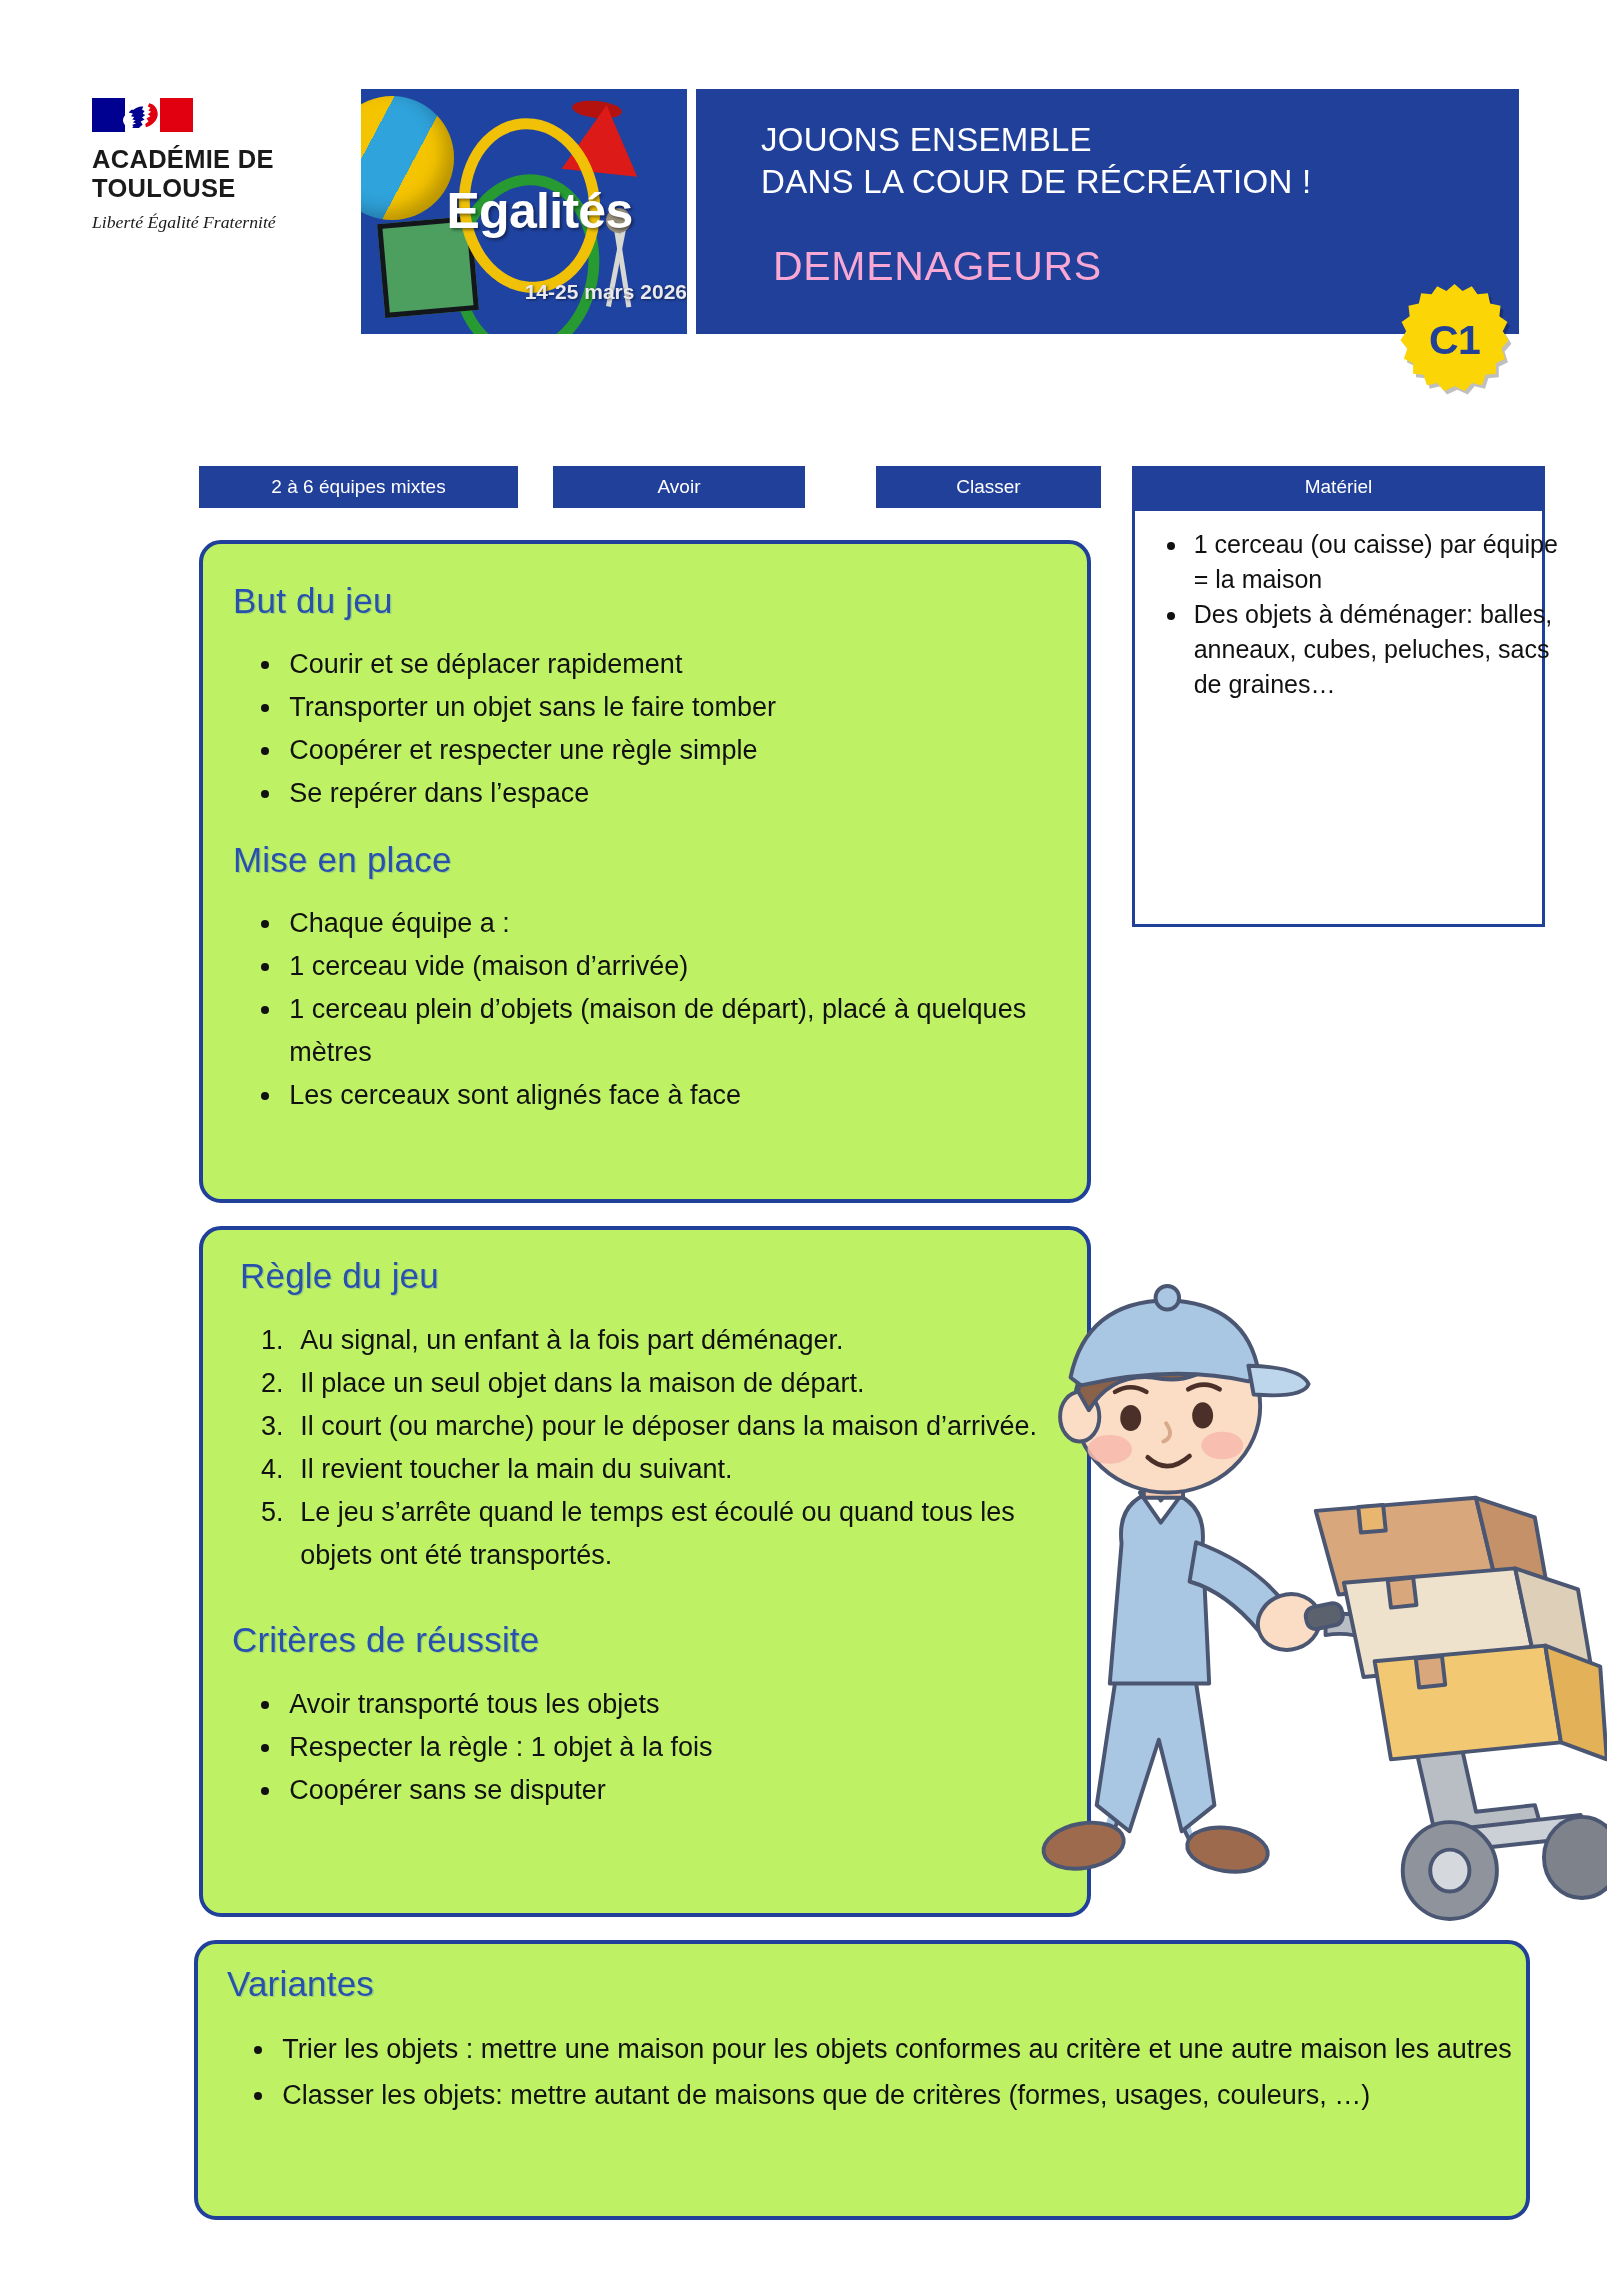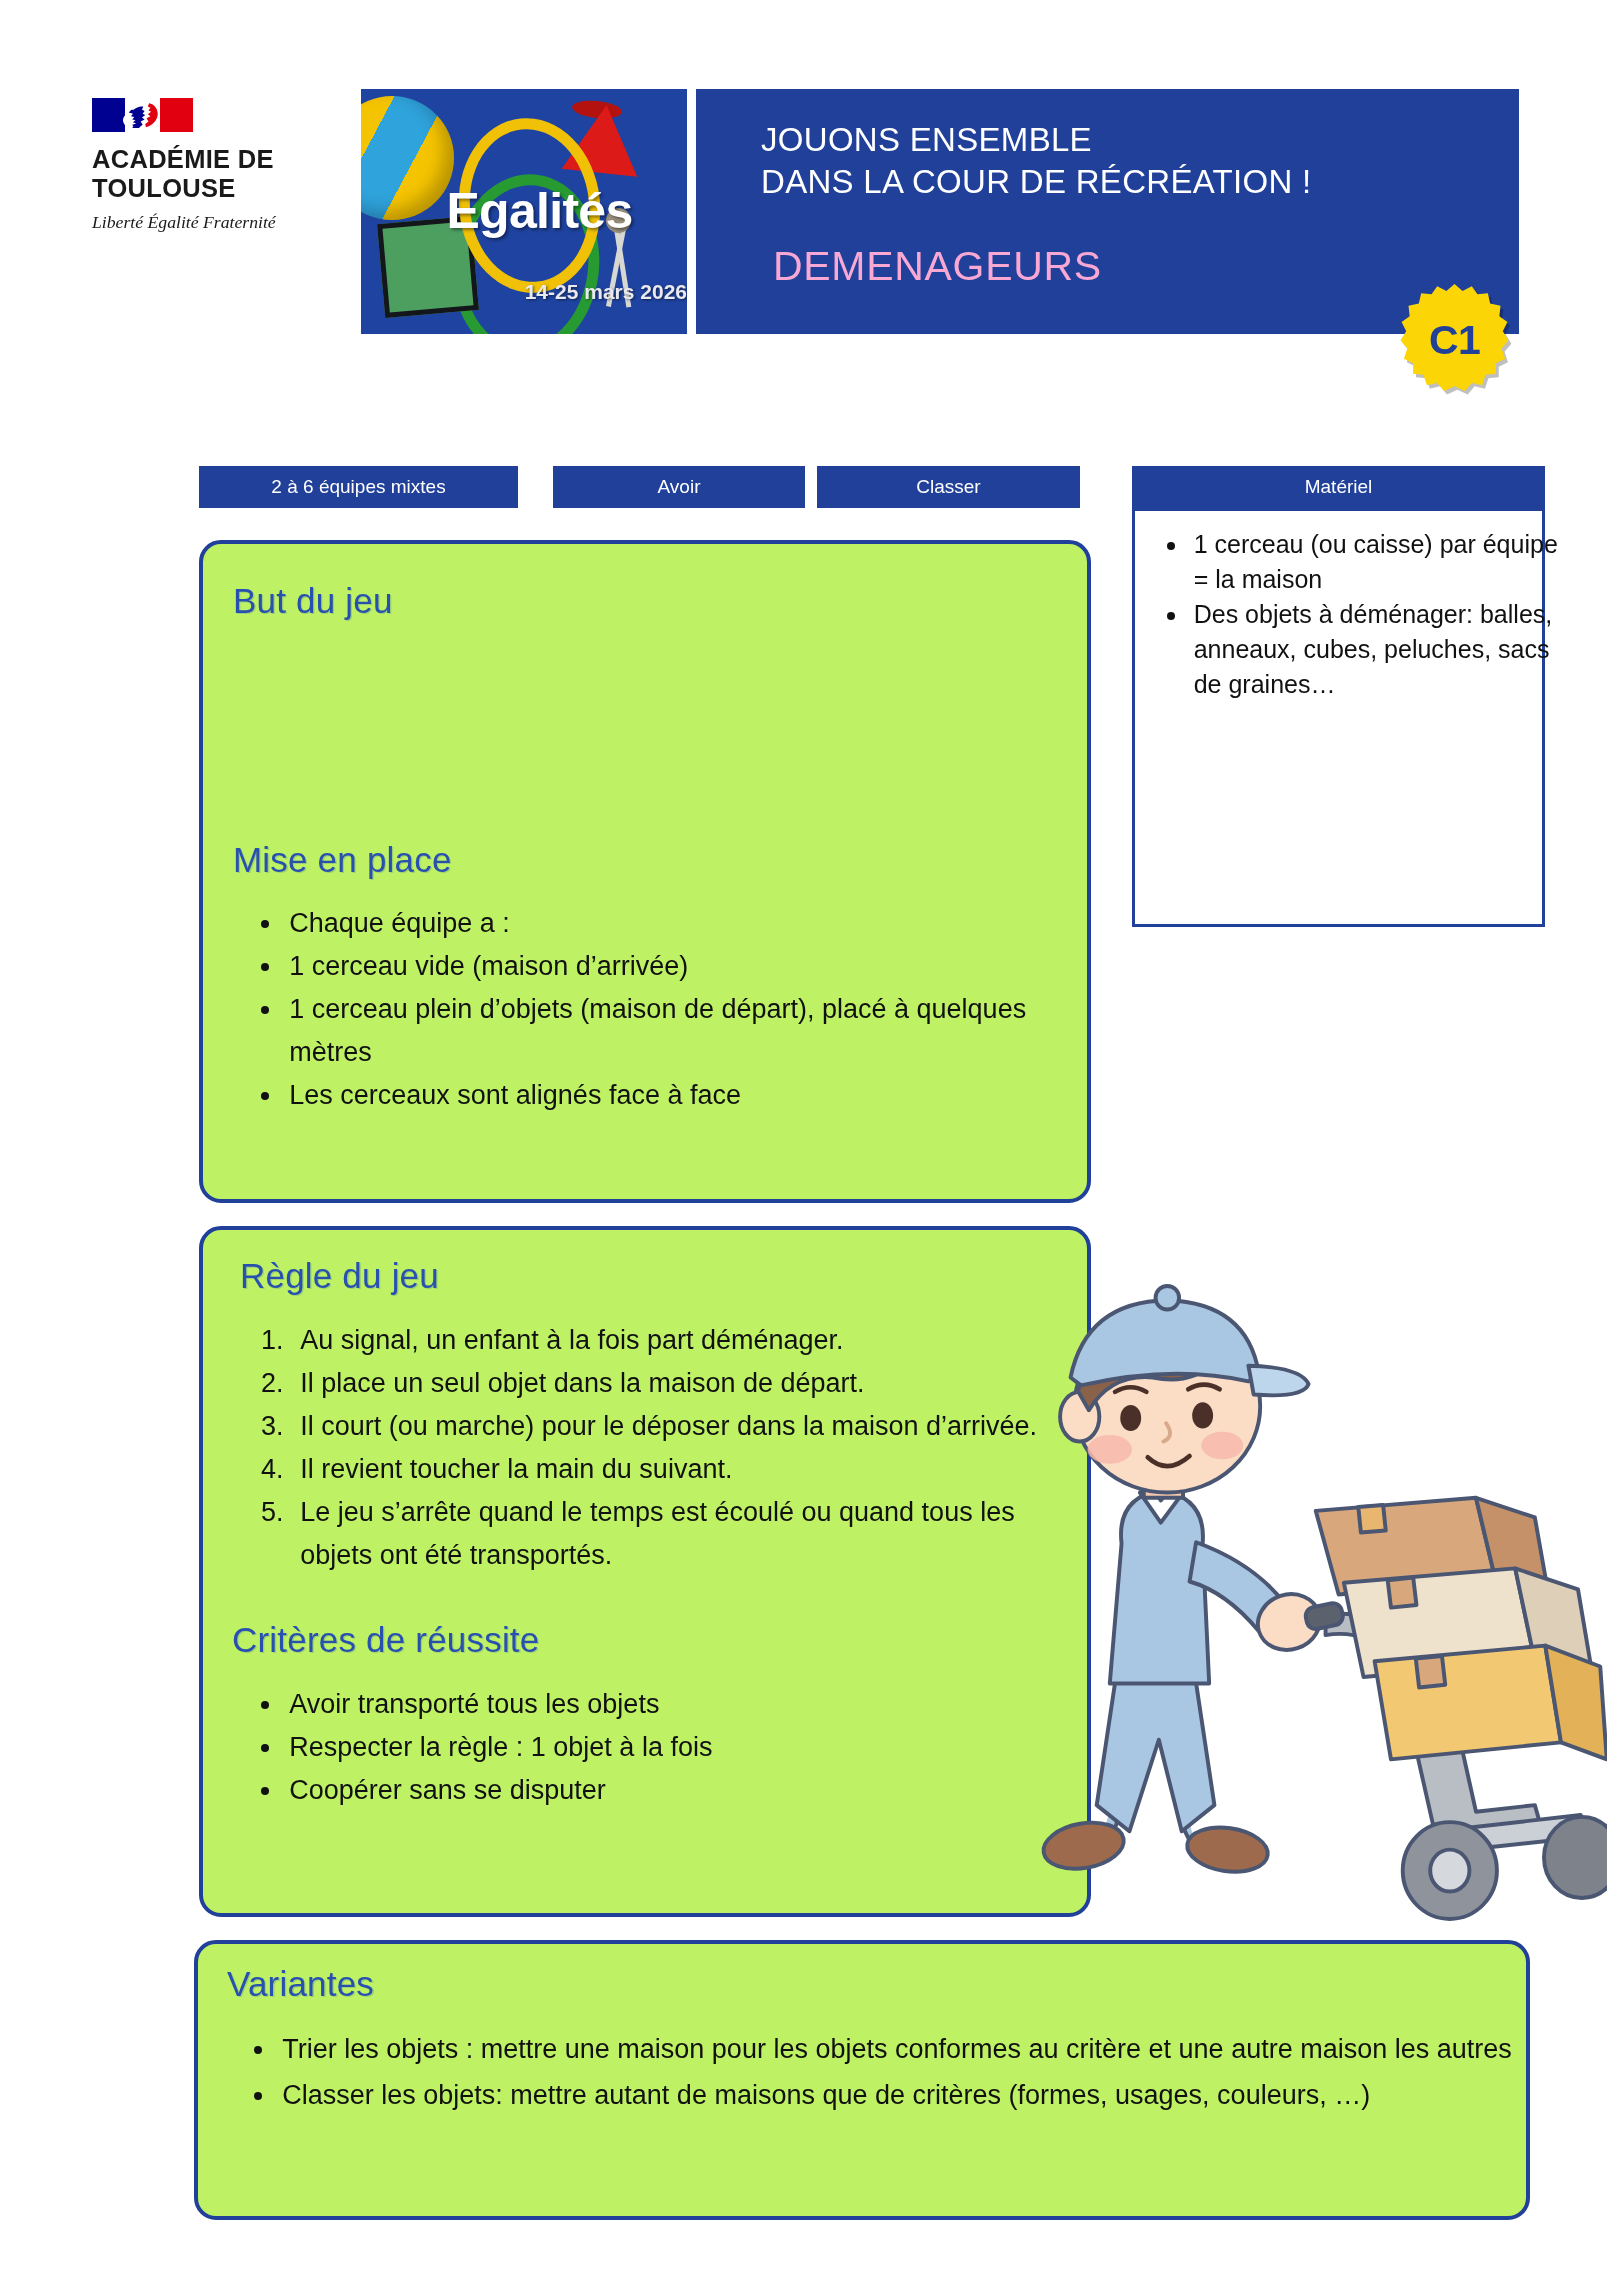--- a/index.html
+++ b/index.html
@@ -205,21 +205,21 @@
     background: #21409A;
     color: #ffffff;
     font-size: 19px;
     display: flex;
     align-items: center;
     justify-content: center;
     box-sizing: border-box;
   }
   #tag-teams   { left: 199px;  width: 319px; }
   #tag-place   { left: 553px;  width: 252px; }
-  #tag-skill   { left: 817px; width: 263px; }
+  #tag-skill   { left: 876px; width: 225px; }
   #tag-material{ left: 1132px; width: 413px; }
 
   
   .card {
     position: absolute;
     background: #bef264;
     border: 4.6px solid #21409A;
     border-radius: 22px;
     box-sizing: border-box;
   }
@@ -349,20 +349,26 @@
 
 <div id="tag-row">
   <div class="tag" id="tag-teams">2 à 6 équipes mixtes</div>
   <div class="tag" id="tag-place">Avoir</div>
   <div class="tag" id="tag-skill">Classer</div>
   <div class="tag" id="tag-material">Matériel</div>
 </div>
 
 <div class="card" id="card-goal">
   <h2 class="section-title" id="goal-title">But du jeu</h2>
+  <ul class="bullets" id="goal-list">
+    <li>Courir et se déplacer rapidement</li>
+    <li>Transporter un objet sans le faire tomber</li>
+    <li>Coopérer et respecter une règle simple</li>
+    <li>Se repérer dans l’espace</li>
+  </ul>
 
   <h2 class="section-title" id="setup-title">Mise en place</h2>
   <ul class="bullets" id="setup-list">
     <li>Chaque équipe a :</li>
     <li>1 cerceau vide (maison d’arrivée)</li>
     <li>1 cerceau plein d’objets (maison de départ), placé à quelques mètres</li>
     <li>Les cerceaux sont alignés face à face</li>
   </ul>
 </div>
 

